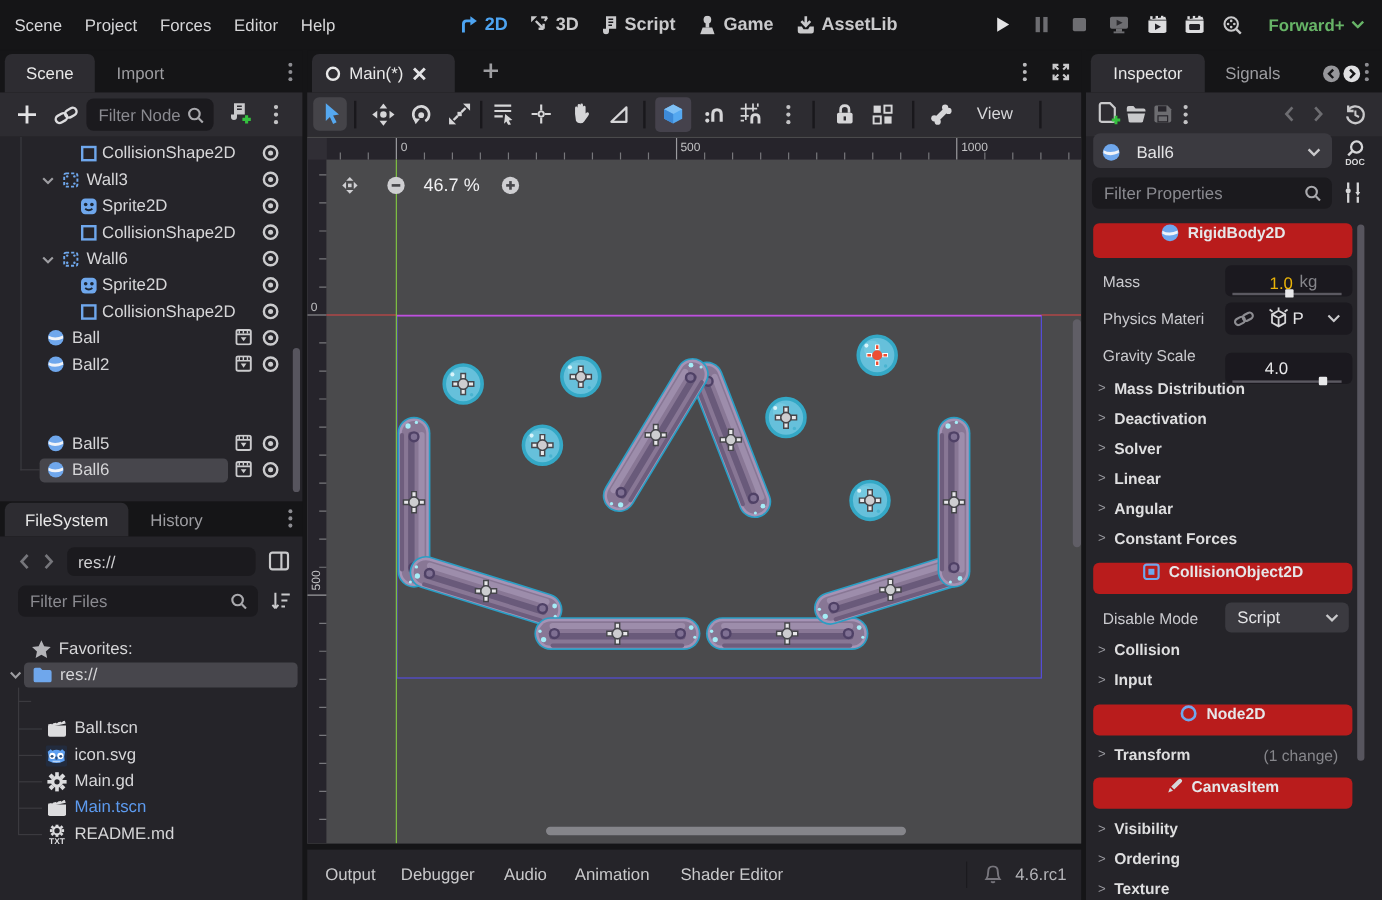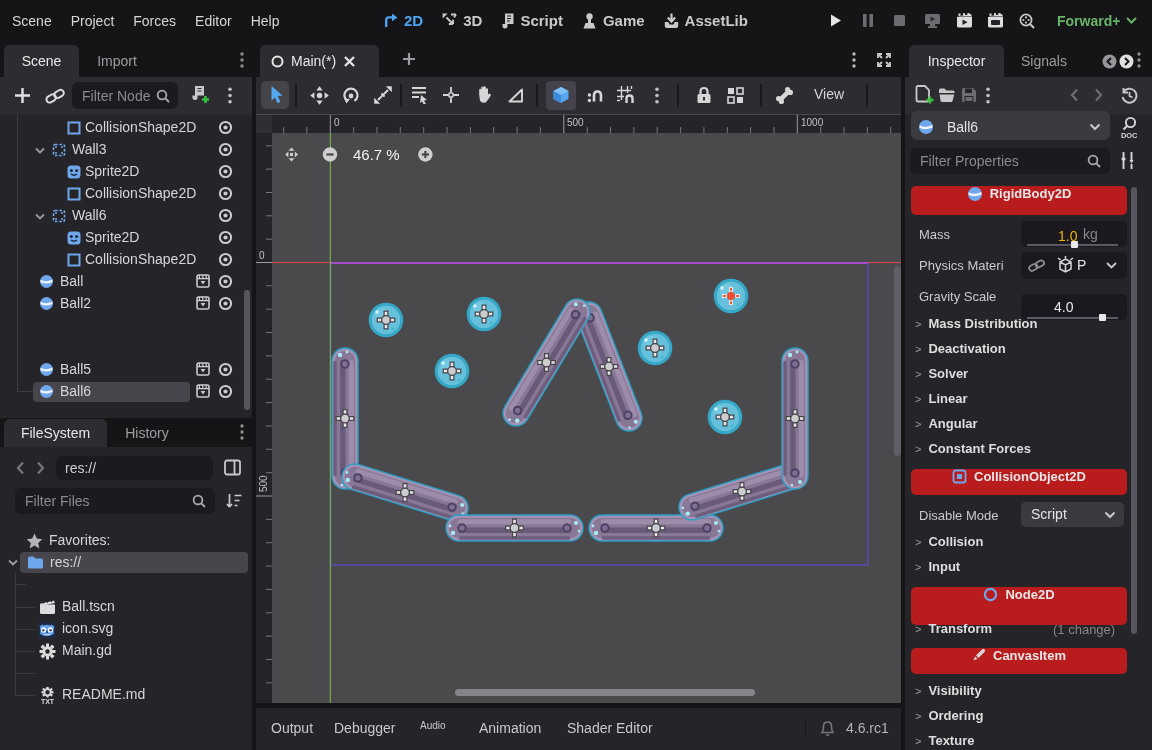--- a/index.html
+++ b/index.html
@@ -496,20 +496,30 @@
             <rect x="12.5" y="7" width="4" height="3"></rect>
             <rect x="2.2" y="2.2" width="3.4" height="3.4" transform="rotate(45 3.9 3.9)"></rect>
             <rect x="11.4" y="2.2" width="3.4" height="3.4" transform="rotate(45 13.1 3.9)"></rect>
             <rect x="2.2" y="11.4" width="3.4" height="3.4" transform="rotate(45 3.9 13.1)"></rect>
             <rect x="11.4" y="11.4" width="3.4" height="3.4" transform="rotate(45 13.1 13.1)"></rect>
           </g>
           <circle cx="8.5" cy="8.5" r="2.2" fill="#252429"></circle>
         </svg>
       </s>
       <s class="t" style="left:62px">Main.gd</s>
+    </div>
+<div class="tr" style="top:215px">
+      <s class="i" style="left:39px">
+        <svg width="17" height="16" viewBox="0 0 17 16">
+          <path d="M1 5.5 H16 V13.5 Q16 15 14.5 15 H2.5 Q1 15 1 13.5 Z" fill="#dcdcde"></path>
+          <path d="M1 4.8 L15 1.6 L15.8 4 L1.8 7 Z" fill="#dcdcde"></path>
+          <path d="M4 4.4 L5.8 2 M8 3.6 L9.8 1.2 M12 2.8 L13.8 0.6" stroke="#252429" stroke-width="1.1"></path>
+        </svg>
+      </s>
+      <s class="t" style="left:62px;color:#5d9bf0">Main.tscn</s>
     </div>
 <div class="tr" style="top:237px">
       <s class="i" style="left:39px">
         <svg width="17" height="17" viewBox="0 0 17 17">
           <g fill="#dcdcde">
             <circle cx="8.5" cy="5.2" r="3.1" fill="none" stroke="#dcdcde" stroke-width="1.7"></circle>
             <rect x="7.3" y="0" width="2.4" height="2.2"></rect>
             <rect x="7.3" y="8.2" width="2.4" height="2.2"></rect>
             <rect x="2.6" y="4" width="2.2" height="2.4"></rect>
             <rect x="12.2" y="4" width="2.2" height="2.4"></rect>
@@ -936,21 +946,21 @@
       <rect x="165.8" y="39.4" width="7.2" height="2.2" fill="#47474b"></rect>
       <rect x="168.3" y="36.9" width="2.2" height="7.2" fill="#47474b"></rect>
 <rect x="199" y="575" width="300" height="7" rx="3.5" fill="#85858a"></rect>
 <rect x="638" y="152" width="7" height="190" rx="3.5" fill="#605e66"></rect>
 </svg>
 </div>
 
 <div class="a" style="left:256px;top:708px;width:645px;height:42px;background:#252429" id="bottombar">
 <span class="a" style="left:15px;top:12px;font-size:14px;color:#c9c9cb">Output</span>
 <span class="a" style="left:78px;top:12px;font-size:14px;color:#c9c9cb">Debugger</span>
-<span class="a" style="left:164px;top:12px;font-size:10px;color:#c9c9cb">Audio</span>
+<span class="a" style="left:164px;top:12px;font-size:14px;color:#c9c9cb">Audio</span>
 <span class="a" style="left:223px;top:12px;font-size:14px;color:#c9c9cb">Animation</span>
 <span class="a" style="left:311px;top:12px;font-size:14px;color:#c9c9cb">Shader Editor</span>
 <s class="a" style="left:549px;top:10px;width:1px;height:22px;background:#1b1a1e"></s>
 <s class="a" style="left:564px;top:13px">
       <svg width="15" height="16" viewBox="0 0 15 16">
         <path d="M7.5 1 Q11.5 1 11.5 5.5 Q11.5 9.5 13 11.5 H2 Q3.5 9.5 3.5 5.5 Q3.5 1 7.5 1Z" fill="none" stroke="#77757c" stroke-width="1.6"></path>
         <path d="M6 13.5 q1.5 1.6 3 0" stroke="#77757c" stroke-width="1.6" fill="none"></path>
       </svg>
     </s>
 <span class="a" style="left:590px;top:12px;font-size:14px;color:#b4b4b8">4.6.rc1</span>
@@ -1116,21 +1126,21 @@
 <div class="a" style="left:1021px;top:502px;width:103px;height:25px;background:#3b3a40;border-radius:5px">
 <span class="a" style="left:10px;top:4px;font-size:14px;color:#e4e4e6">Script</span>
 <s class="a" style="left:83px;top:9px">
       <svg width="12" height="8" viewBox="0 0 12 8">
         <path d="M1.5 1.5 L6 6 L10.5 1.5" fill="none" stroke="#c9c9cb" stroke-width="2"></path>
       </svg>
     </s>
 </div>
 <div class="grp" style="left:915px;top:534px"><s class="ar">&gt;</s>Collision</div>
 <div class="grp" style="left:915px;top:559px"><s class="ar">&gt;</s>Input</div>
-<div class="cat" style="left:911px;top:587px;width:216px;height:38px;gap:7px">
+<div class="cat" style="left:911px;top:587px;width:216px;height:26px;gap:7px">
 <svg width="15" height="15" viewBox="0 0 15 15">
       <circle cx="7.5" cy="7.5" r="5.6" fill="none" stroke="#6fa7ec" stroke-width="2.2"></circle>
     </svg>Node2D</div>
 <div class="grp" style="left:915px;top:621px"><s class="ar">&gt;</s>Transform</div>
 <span class="a" style="left:1053px;top:622px;font-size:13px;color:#86868b">(1 change)</span>
 <div class="cat" style="left:911px;top:648px;width:216px;height:26px;gap:7px">
 <svg width="14" height="14" viewBox="0 0 14 14">
       <path d="M1.5 12.5 L3 8.5 L5.5 11Z" fill="#d6d6d8"></path>
       <path d="M4 7.5 L9.5 2 Q11.5 0 12.5 1.5 Q14 2.5 12 4.5 L6.5 10Z" fill="#d6d6d8"></path>
     </svg>CanvasItem</div>

